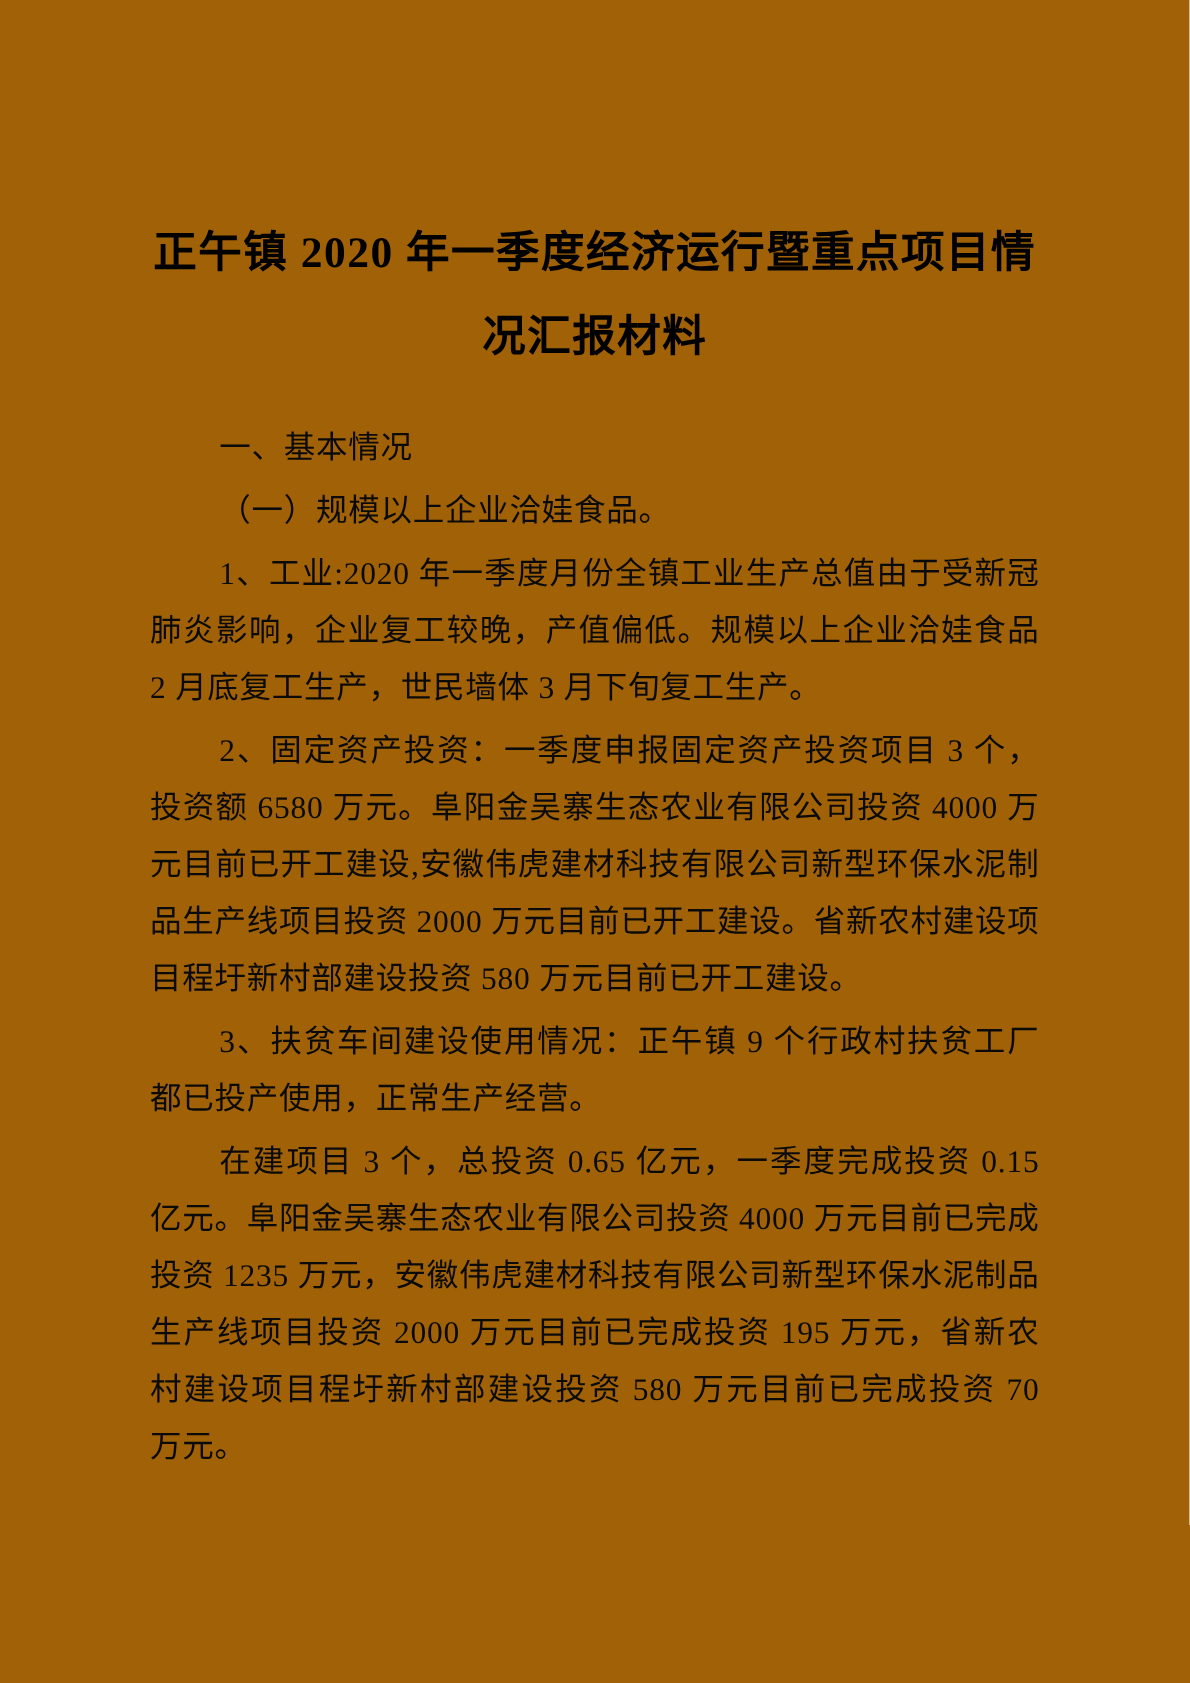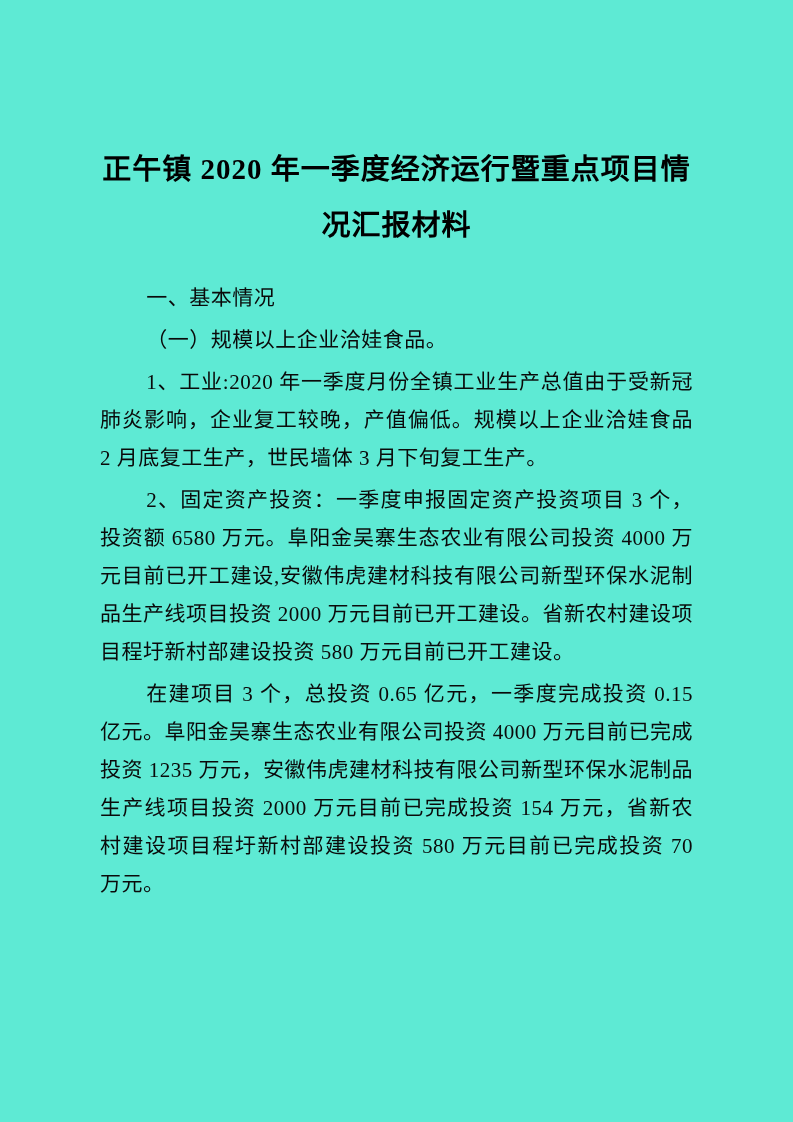--- a/index.html
+++ b/index.html
@@ -5,21 +5,21 @@
   html, body {
     margin: 0;
     padding: 0;
     background: #ffffff;
   }
   .page {
     position: relative;
     width: 793px;
     height: 1122px;
     margin: 0 auto;
-    background: #5eead4;
+    background: #a16207;
     box-sizing: border-box;
     padding: 141px 96px 0 96px;
     color: #000000;
     font-family: "Liberation Serif", "DejaVu Serif", serif;
     overflow: hidden;
   }
   .doc-title {
     margin: 0 0 26px 0;
     font-size: 29px;
     font-weight: bold;
@@ -42,15 +42,16 @@
 </head>
 <body>
 
 <div class="page">
   <h1 class="doc-title">正午镇 2020 年一季度经济运行暨重点项目情况汇报材料</h1>
   <div class="doc-body" id="doc-body">
       <p>一、基本情况</p>
       <p>（一）规模以上企业洽娃食品。</p>
       <p>1、工业:2020 年一季度月份全镇工业生产总值由于受新冠肺炎影响，企业复工较晚，产值偏低。规模以上企业洽娃食品 2 月底复工生产，世民墙体 3 月下旬复工生产。</p>
       <p>2、固定资产投资：一季度申报固定资产投资项目 3 个，投资额 6580 万元。阜阳金吴寨生态农业有限公司投资 4000 万元目前已开工建设,安徽伟虎建材科技有限公司新型环保水泥制品生产线项目投资 2000 万元目前已开工建设。省新农村建设项目程圩新村部建设投资 580 万元目前已开工建设。</p>
-      <p>在建项目 3 个，总投资 0.65 亿元，一季度完成投资 0.15 亿元。阜阳金吴寨生态农业有限公司投资 4000 万元目前已完成投资 1235 万元，安徽伟虎建材科技有限公司新型环保水泥制品生产线项目投资 2000 万元目前已完成投资 154 万元，省新农村建设项目程圩新村部建设投资 580 万元目前已完成投资 70 万元。</p>
+      <p>3、扶贫车间建设使用情况：正午镇 9 个行政村扶贫工厂都已投产使用，正常生产经营。</p>
+      <p>在建项目 3 个，总投资 0.65 亿元，一季度完成投资 0.15 亿元。阜阳金吴寨生态农业有限公司投资 4000 万元目前已完成投资 1235 万元，安徽伟虎建材科技有限公司新型环保水泥制品生产线项目投资 2000 万元目前已完成投资 195 万元，省新农村建设项目程圩新村部建设投资 580 万元目前已完成投资 70 万元。</p>
     </div>
 </div>
 
 </body></html>

